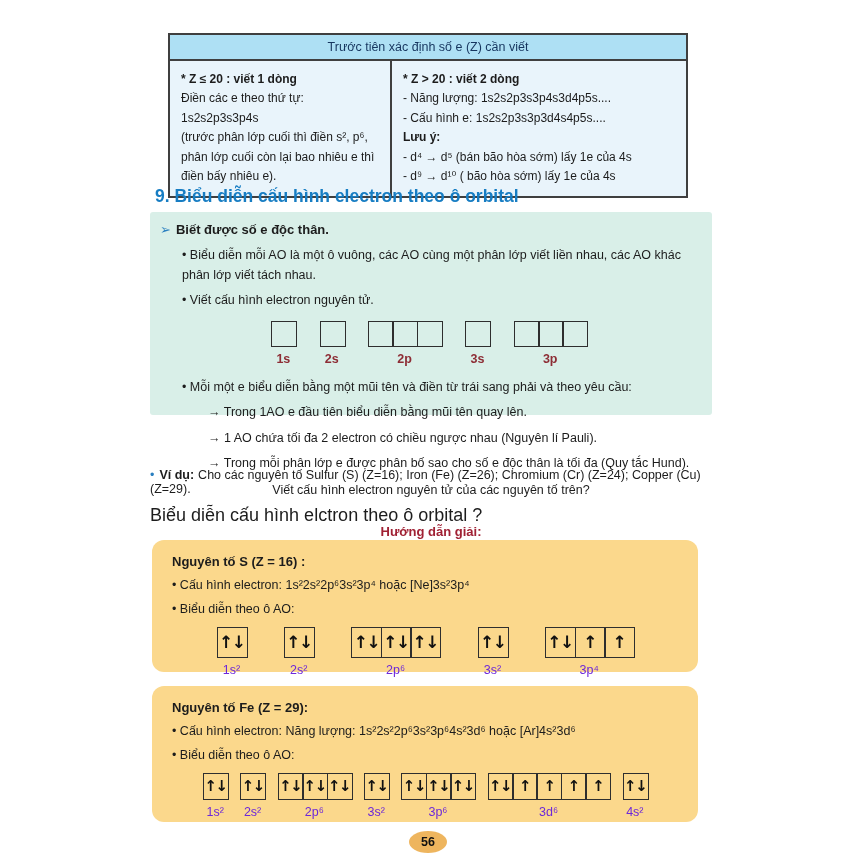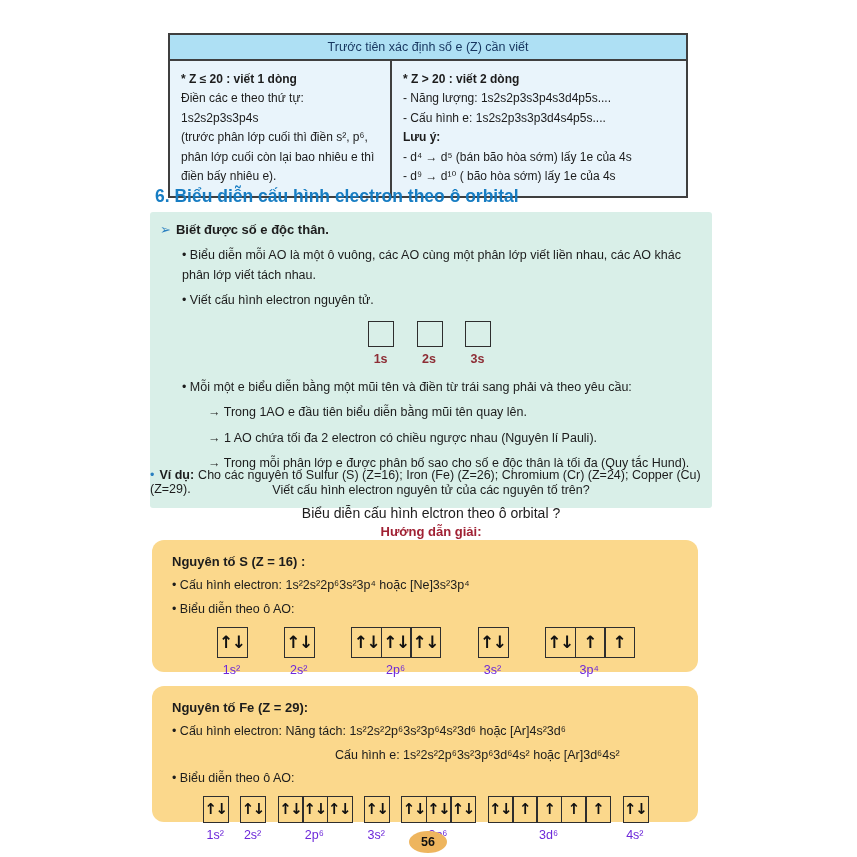--- a/index.html
+++ b/index.html
@@ -41,21 +41,21 @@
   
   .section-heading {
     left: 155px; top: 186px;
     color: #177dc3;
     font-size: 17.5px;
     font-weight: bold;
   }
 
   
   .teal-box {
-    left: 150px; top: 212px; width: 562px; height: 296px;
+    left: 150px; top: 212px; width: 562px; height: 203px;
     background: #d9efe8;
     border-radius: 3px;
     padding: 8px 14px 6px 10px;
     line-height: 1.55;
   }
   .teal-box .lead-marker { color: #2a7fc0; font-size: 13px; margin-right: 5px; }
   .teal-box .lead-title { font-weight: bold; font-size: 13px; }
   .teal-line { padding-left: 22px; margin-top: 6px; font-size: 12.5px; }
   .teal-sub { padding-left: 48px; margin-top: 6px; font-size: 12.5px; }
 
@@ -85,21 +85,21 @@
   }
   .empty-strip { margin-top: 10px; }
   .empty-strip .ao-group { margin: 0 12px; }
   .empty-strip .ao-label { color: #8d2d35; font-weight: bold; }
 
   
   .example-line { left: 150px; top: 468px; width: 562px; font-size: 12.5px; }
   .example-line .bullet { color: #2a7fc0; margin-right: 5px; }
   .example-line .lbl { font-weight: bold; margin-right: 4px; }
   .example-q1 { left: 150px; top: 483px; width: 562px; text-align: center; font-size: 12.5px; }
-  .example-q2 { left: 150px; top: 505px; width: 562px; text-align: center; font-size: 14px; }
+  .example-q2 { left: 150px; top: 505px; width: 562px; font-size: 18px; }
   .solution-heading {
     left: 150px; top: 524px; width: 562px;
     text-align: center; font-weight: bold; color: #a02134; font-size: 13px;
   }
 
   
   .gold-box {
     background: #fbd88c;
     border-radius: 12px;
     padding: 12px 20px 10px 20px;
@@ -145,21 +145,21 @@
       <div>- Năng lượng: 1s2s2p3s3p4s3d4p5s....</div>
       <div>- Cấu hình e: 1s2s2p3s3p3d4s4p5s....</div>
       <div class="b">Lưu ý:</div>
       <div>- d⁴  → d⁵ (bán bão hòa sớm) lấy 1e của 4s</div>
       <div>- d⁹  → d¹⁰ ( bão hòa sớm) lấy 1e của 4s</div>
     </td>
   </tr>
 </tbody>
   </table>
 
-<div class="abs section-heading">6. Biểu diễn cấu hình electron theo ô orbital</div>
+<div class="abs section-heading">9. Biểu diễn cấu hình electron theo ô orbital</div>
 
 <div class="abs teal-box">
   <div>
     <span class="lead-marker">➢</span><span class="lead-title">Biết được số e độc thân.</span>
   </div>
   <div class="teal-line">• Biểu diễn mỗi AO là một ô vuông, các AO cùng một phân lớp viết liền nhau, các AO khác phân lớp viết tách nhau.</div>
   <div class="teal-line">• Viết cấu hình electron nguyên tử.</div>
   <div class="ao-strip empty-strip">
       <div class="ao-group">
         <div class="ao-row">
@@ -169,22 +169,38 @@
       </div>
       <div class="ao-group">
         <div class="ao-row">
           <div class="ao-cell"></div>
         </div>
         <div class="ao-label">2s</div>
       </div>
       <div class="ao-group">
         <div class="ao-row">
           <div class="ao-cell"></div>
+          <div class="ao-cell"></div>
+          <div class="ao-cell"></div>
+        </div>
+        <div class="ao-label">2p</div>
+      </div>
+      <div class="ao-group">
+        <div class="ao-row">
+          <div class="ao-cell"></div>
         </div>
         <div class="ao-label">3s</div>
+      </div>
+      <div class="ao-group">
+        <div class="ao-row">
+          <div class="ao-cell"></div>
+          <div class="ao-cell"></div>
+          <div class="ao-cell"></div>
+        </div>
+        <div class="ao-label">3p</div>
       </div>
     </div>
   <div class="teal-line" style="margin-top:9px">• Mỗi một e biểu diễn bằng một mũi tên và điền từ trái sang phải và theo yêu cầu:</div>
   <div class="teal-sub">→ Trong 1AO e đầu tiên biểu diễn bằng mũi tên quay lên.</div>
   <div class="teal-sub">→ 1 AO chứa tối đa 2 electron có chiều ngược nhau (Nguyên lí Pauli).</div>
   <div class="teal-sub">→ Trong mỗi phân lớp e được phân bố sao cho số e độc thân là tối đa (Quy tắc Hund).</div>
 </div>
 
 <div class="abs example-line">
   <span class="bullet">•</span><span class="lbl">Ví dụ:</span><span>Cho các nguyên tố Sulfur (S) (Z=16); Iron (Fe) (Z=26); Chromium (Cr) (Z=24); Copper (Cu) (Z=29).</span>
@@ -230,22 +246,21 @@
           <div class="ao-cell">↑</div>
           <div class="ao-cell">↑</div>
         </div>
         <div class="ao-label">3p⁴</div>
       </div>
     </div>
 </div>
 
 <div class="abs gold-box gold-fe">
   <div class="box-title">Nguyên tố Fe (Z = 29):</div>
-  <div class="cfg">• Cấu hình electron: Năng tách: 1s²2s²2p⁶3s²3p⁶4s²3d⁶  hoặc [Ar]4s²3d⁶</div>
-  <div class="cfg cfg-indent">Cấu hình e:   1s²2s²2p⁶3s²3p⁶3d⁶4s²  hoặc [Ar]3d⁶4s²</div>
+  <div class="cfg">• Cấu hình electron: Năng lượng: 1s²2s²2p⁶3s²3p⁶4s²3d⁶  hoặc [Ar]4s²3d⁶</div>
   <div class="cfg">• Biểu diễn theo ô AO:</div>
   <div class="ao-strip gold-strip">
       <div class="ao-group">
         <div class="ao-row">
           <div class="ao-cell">↑↓</div>
         </div>
         <div class="ao-label">1s²</div>
       </div>
       <div class="ao-group">
         <div class="ao-row">

